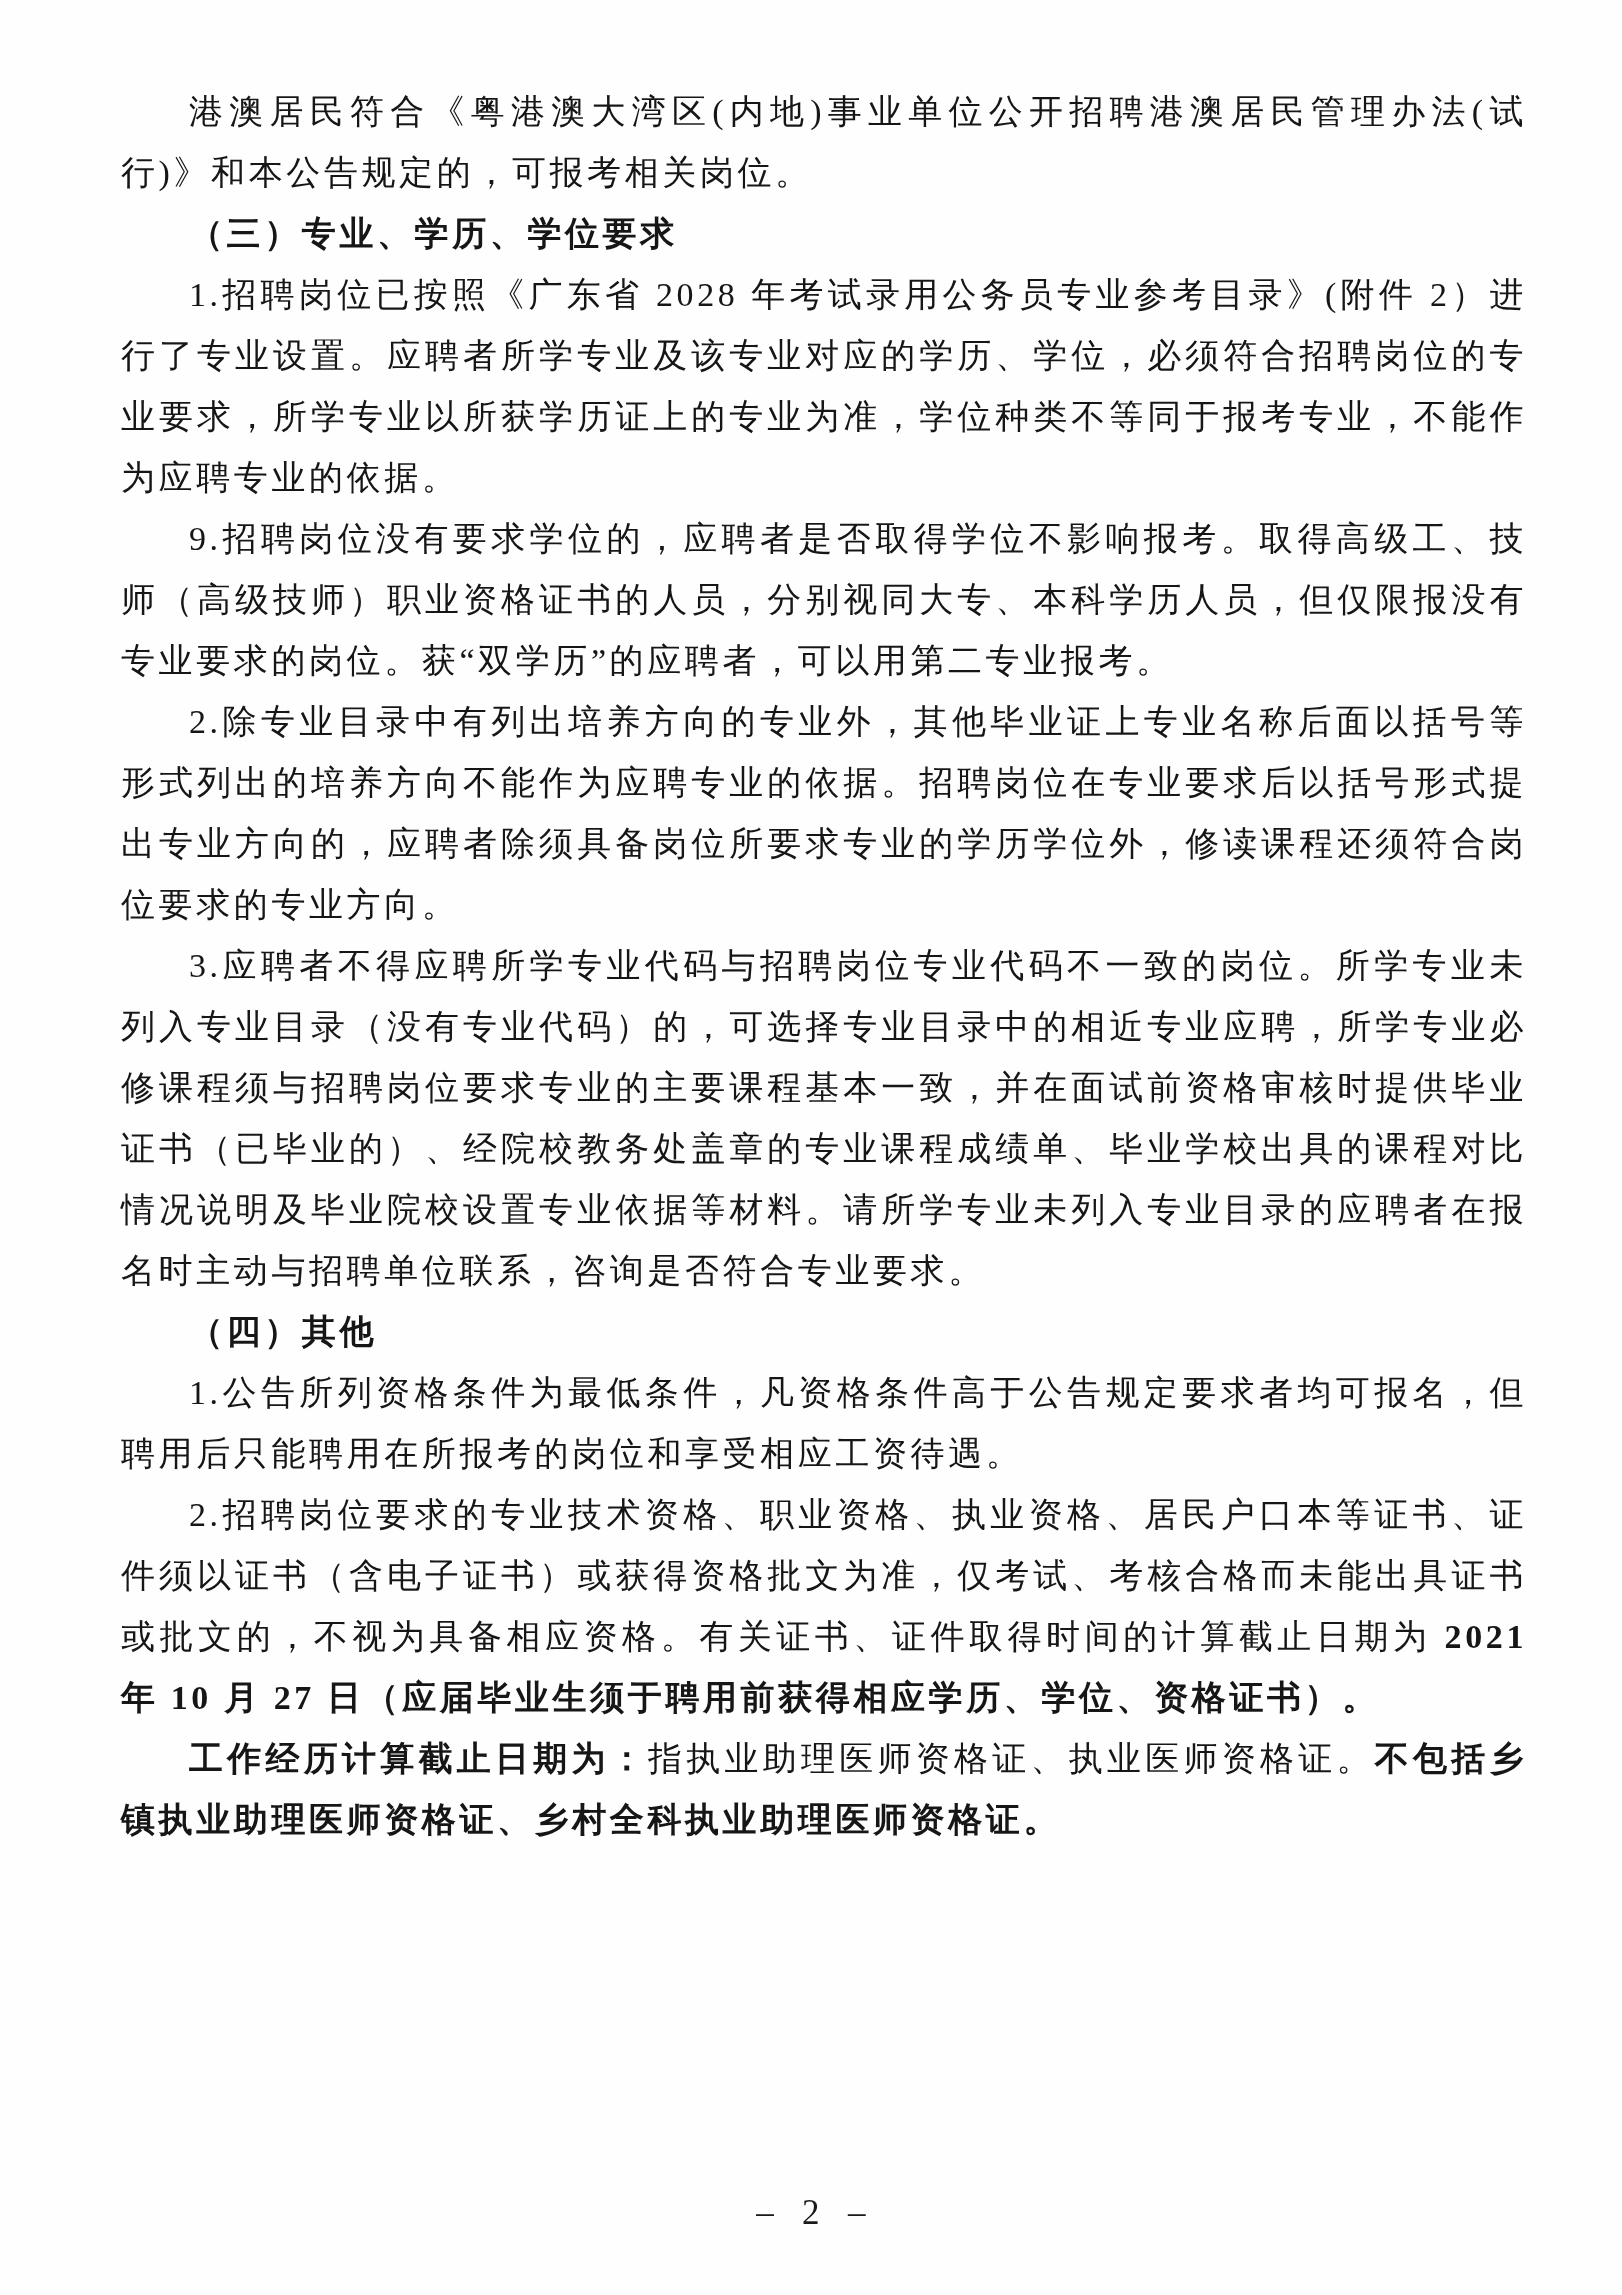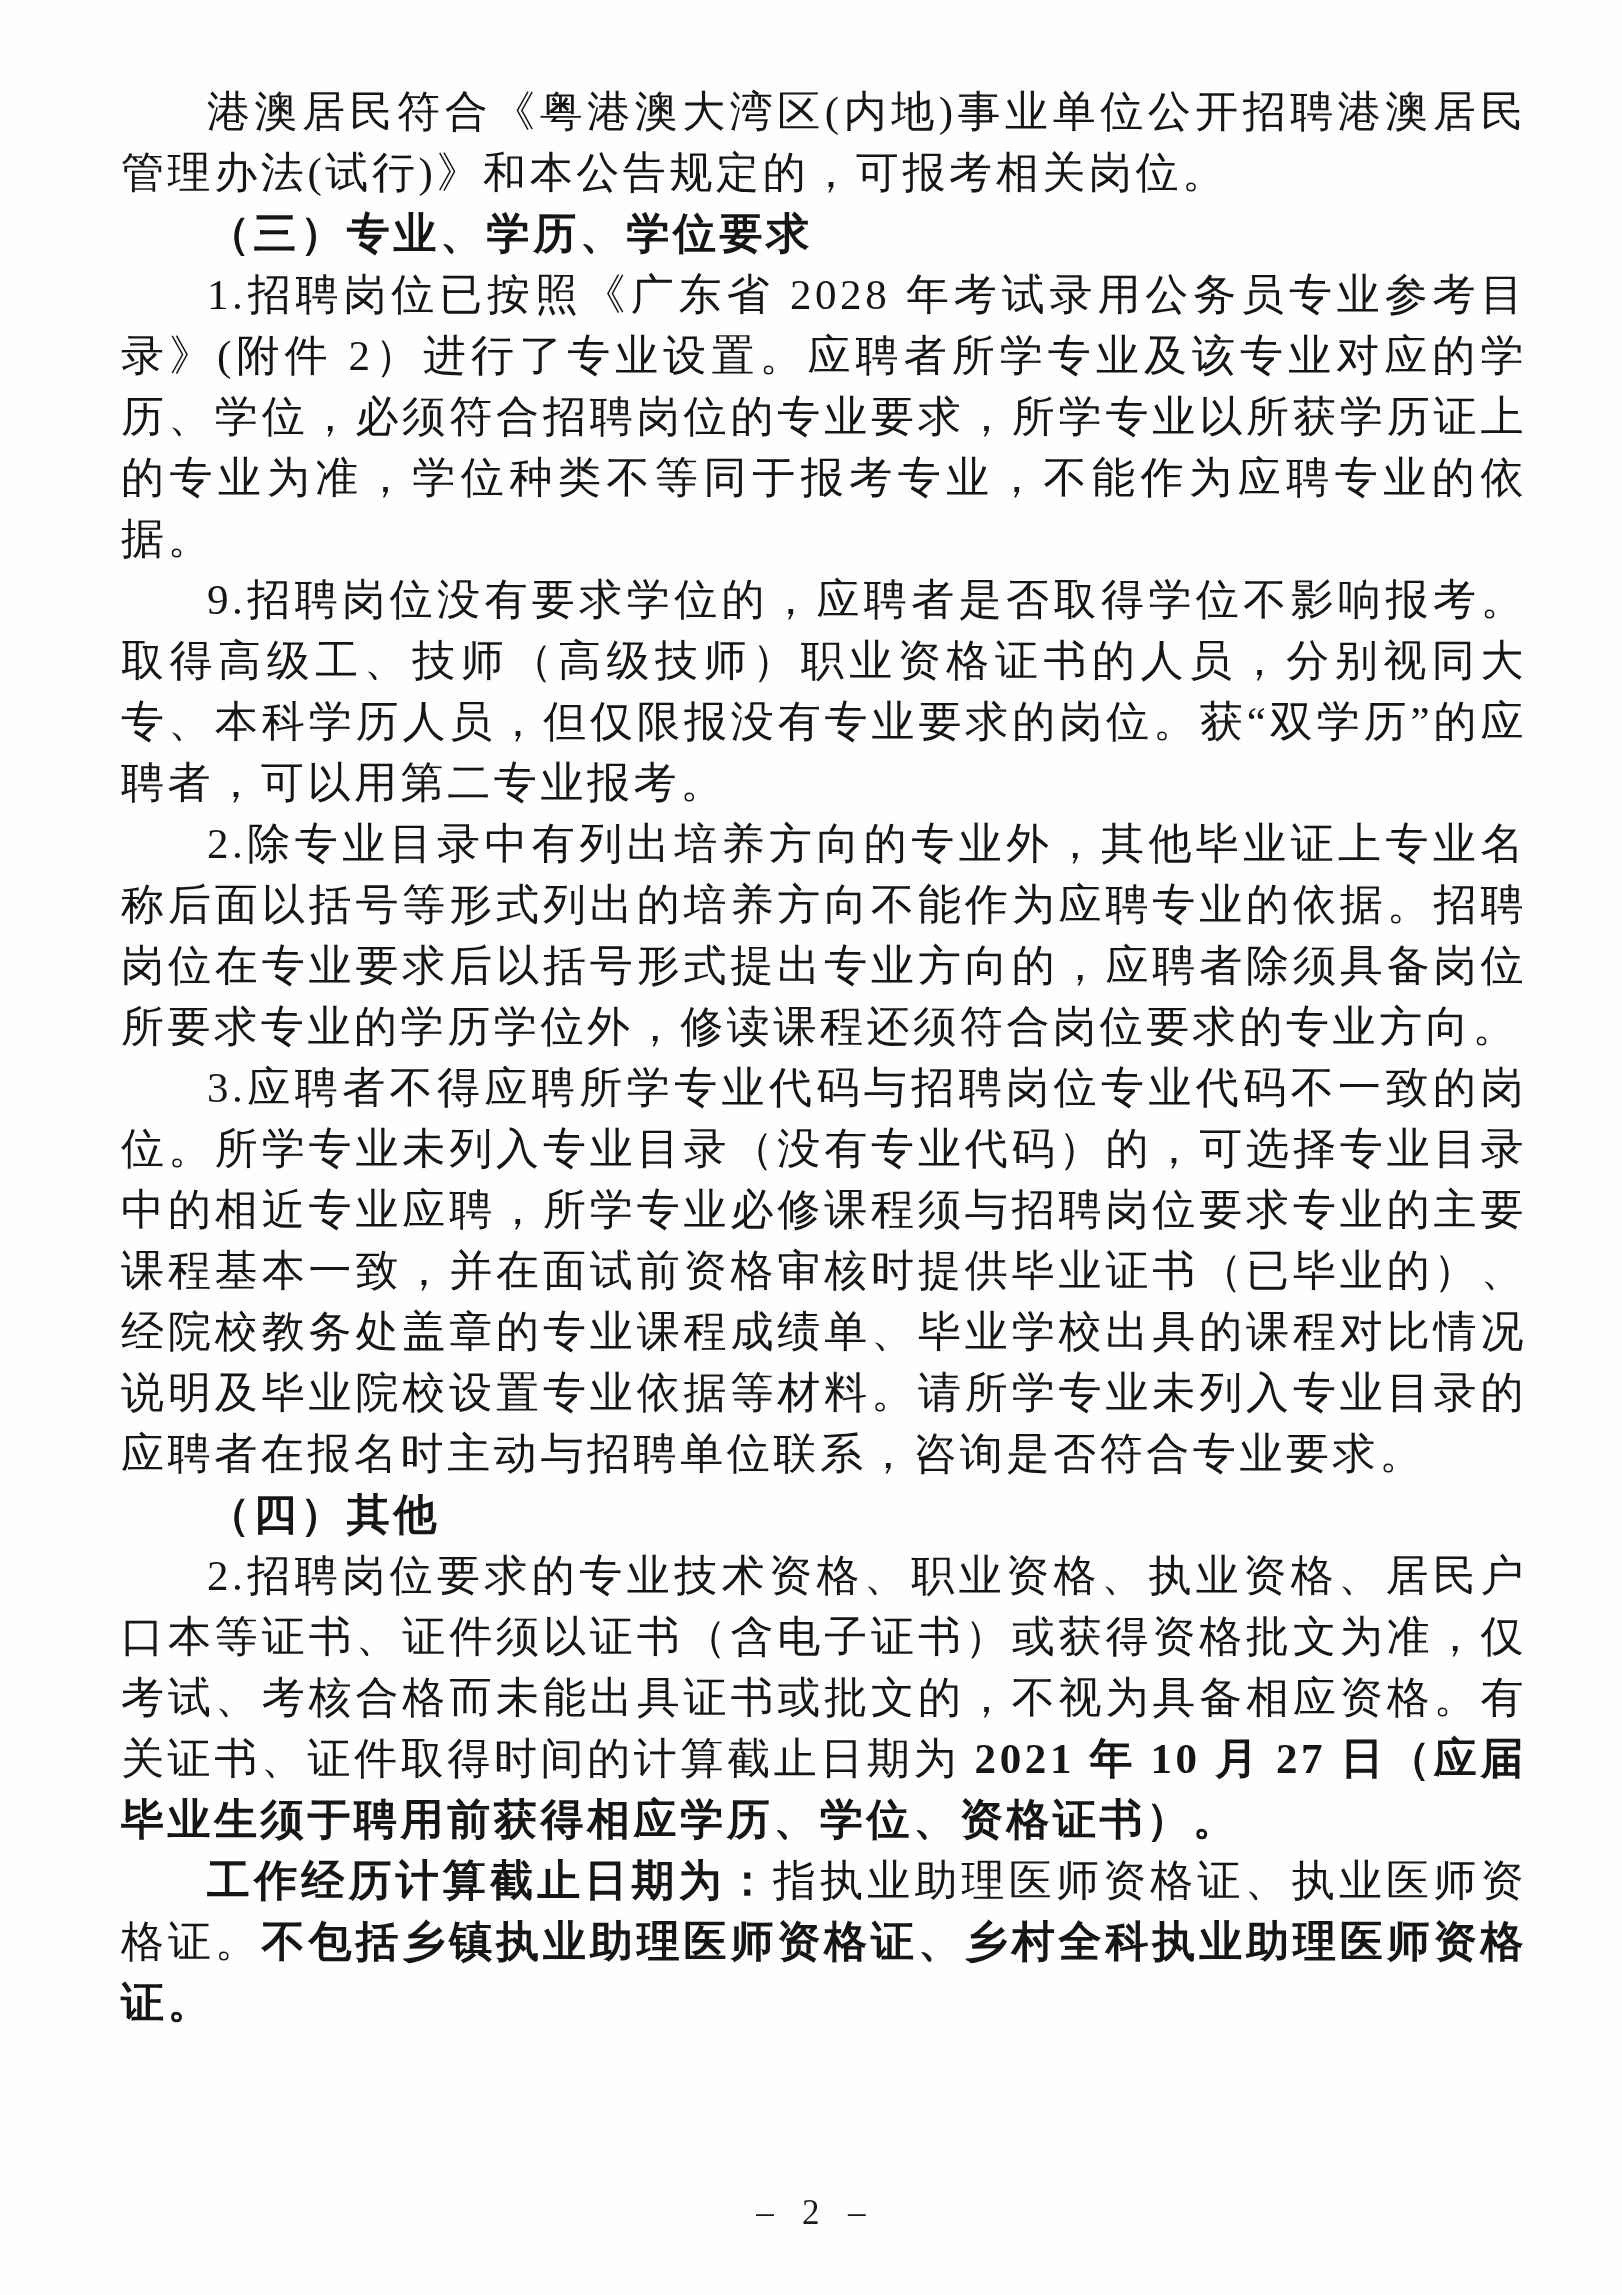--- a/index.html
+++ b/index.html
@@ -14,21 +14,21 @@
     background: #fefefe;
     overflow: hidden;
     font-family: "Liberation Serif", serif;
     color: #161616;
   }
   .doc {
     position: absolute;
     left: 121px;
     top: 81px;
     width: 1406px;
-    font-size: 43px;
+    font-size: 34px;
     line-height: 61px;
     letter-spacing: 3.6px;
     text-align: justify;
     text-align-last: left;
   }
   .para {
     margin: 0;
     padding: 0;
     text-indent: 2em;
   }
@@ -63,20 +63,21 @@
     <p class="para"><span>1.招聘岗位已按照《广东省 2028 年考试录用公务员专业参考目录》(附件 2）进行了专业设置。应聘者所学专业及该专业对应的学历、学位，必须符合招聘岗位的专业要求，所学专业以所获学历证上的专业为准，学位种类不等同于报考专业，不能作为应聘专业的依据。</span></p>
 
     <p class="para"><span>9.招聘岗位没有要求学位的，应聘者是否取得学位不影响报考。取得高级工、技师（高级技师）职业资格证书的人员，分别视同大专、本科学历人员，但仅限报没有专业要求的岗位。获“双学历”的应聘者，可以用第二专业报考。</span></p>
 
     <p class="para"><span>2.除专业目录中有列出培养方向的专业外，其他毕业证上专业名称后面以括号等形式列出的培养方向不能作为应聘专业的依据。招聘岗位在专业要求后以括号形式提出专业方向的，应聘者除须具备岗位所要求专业的学历学位外，修读课程还须符合岗位要求的专业方向。</span></p>
 
     <p class="para"><span>3.应聘者不得应聘所学专业代码与招聘岗位专业代码不一致的岗位。所学专业未列入专业目录（没有专业代码）的，可选择专业目录中的相近专业应聘，所学专业必修课程须与招聘岗位要求专业的主要课程基本一致，并在面试前资格审核时提供毕业证书（已毕业的）、经院校教务处盖章的专业课程成绩单、毕业学校出具的课程对比情况说明及毕业院校设置专业依据等材料。请所学专业未列入专业目录的应聘者在报名时主动与招聘单位联系，咨询是否符合专业要求。</span></p>
 
     <p class="para heading"><span>（四）其他</span></p>
 
+    <p class="para"><span>1.公告所列资格条件为最低条件，凡资格条件高于公告规定要求者均可报名，但聘用后只能聘用在所报考的岗位和享受相应工资待遇。</span></p>
 
     <p class="para"><span>2.招聘岗位要求的专业技术资格、职业资格、执业资格、居民户口本等证书、证件须以证书（含电子证书）或获得资格批文为准，仅考试、考核合格而未能出具证书或批文的，不视为具备相应资格。有关证书、证件取得时间的计算截止日期为 </span><span class="b">2021 年 10 月 27 日（应届毕业生须于聘用前获得相应学历、学位、资格证书）。</span></p>
 
     <p class="para"><span class="b">工作经历计算截止日期为：</span><span>指执业助理医师资格证、执业医师资格证。</span><span class="b">不包括乡镇执业助理医师资格证、乡村全科执业助理医师资格证。</span></p>
 
 
   </div>
 
   <div class="footer"><span>– 2 –</span></div>
 </div>

